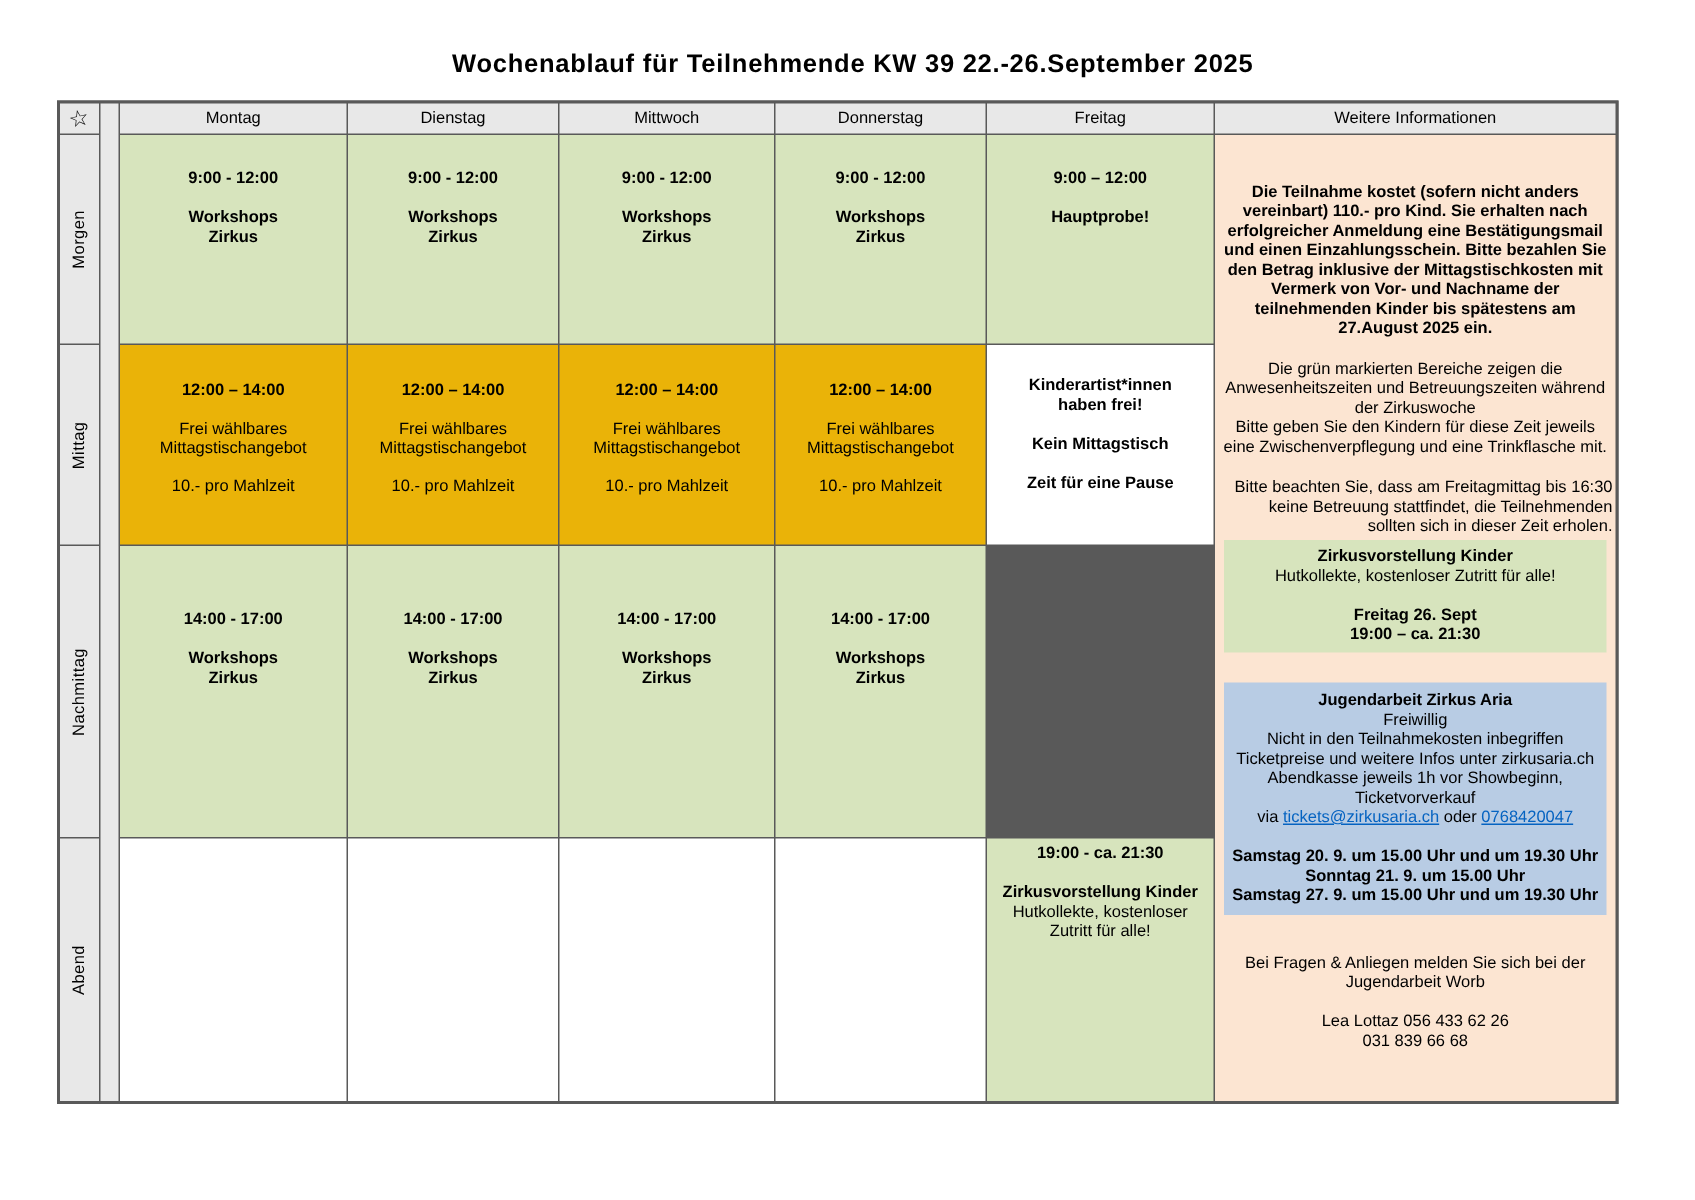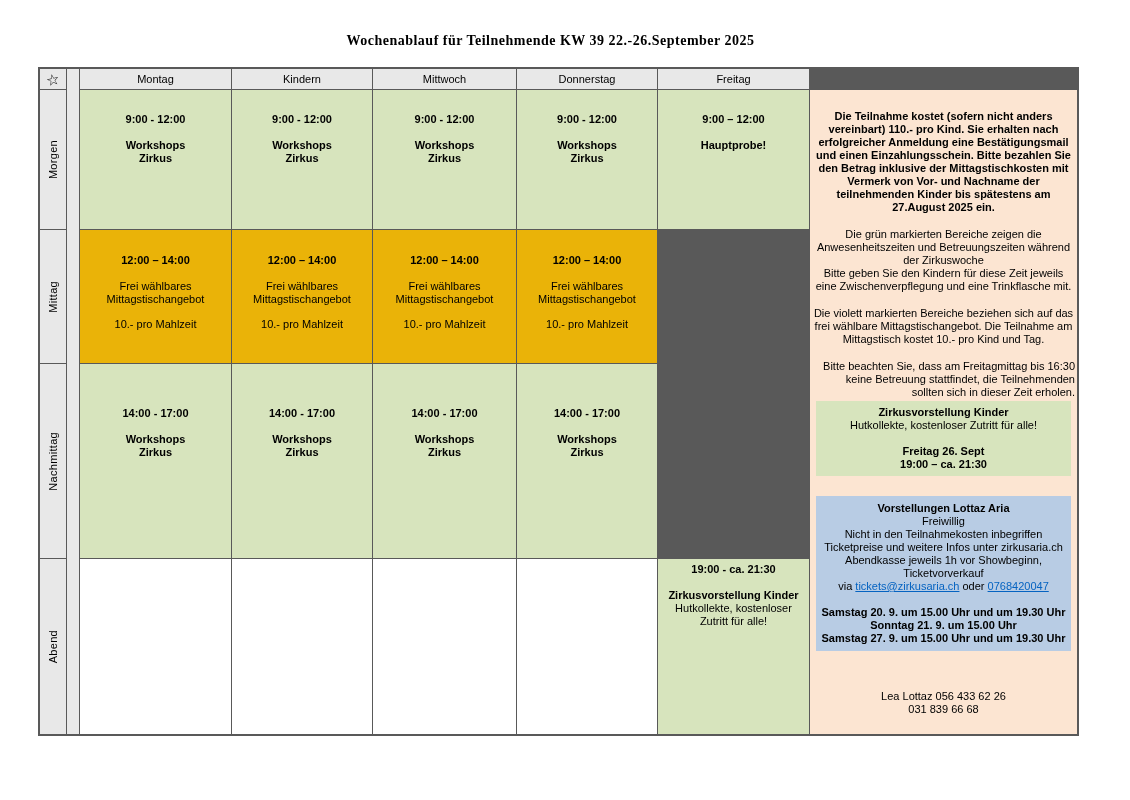--- a/index.html
+++ b/index.html
@@ -1,20 +1,20 @@
 <!DOCTYPE html>
 <html><head>
 <meta charset="utf-8">
 <style>
   html,body{margin:0;padding:0;background:#fff;}
   .page{position:relative;width:1130px;height:800px;background:#fff;overflow:hidden;
         font-family:"Liberation Sans","DejaVu Sans",sans-serif;color:#000;}
-  .title{position:absolute;left:30px;top:33px;width:1041px;text-align:center;
-         font-family:Liberation Serif, serif;
-         font-weight:bold;font-size:14px;letter-spacing:0.5px;white-space:nowrap;}
+  .title{position:absolute;left:48px;top:33px;width:1041px;text-align:center;
+         font-family:Liberation Sans, sans-serif;
+         font-weight:bold;font-size:17px;letter-spacing:0.5px;white-space:nowrap;}
   .grid{position:absolute;left:38px;top:67px;display:grid;
         grid-template-columns:26px 12px 151px 140px 143px 140px 151px 267px;
         grid-template-rows:20px 139px 133px 194px 175px;
         gap:1px;background:#595959;border:2px solid #595959;}
   .cell{background:#fff;text-align:center;font-size:11px;line-height:13px;overflow:hidden;}
   .hdr{background:#e8e8e8;display:flex;align-items:center;justify-content:center;}
   .labelcol{background:#e8e8e8;display:flex;align-items:center;justify-content:center;}
   .gapcol{background:#e9e9e9;grid-column:2;grid-row:1/6;}
   .green{background:#d7e4bd;}
   .purple{background:#eab308;}
@@ -27,45 +27,46 @@
   .c6{grid-column:6}.c7{grid-column:7}.c8{grid-column:8}
   .r1{grid-row:1}.r2{grid-row:2}.r3{grid-row:3}.r4{grid-row:4}.r5{grid-row:5}
   .pt-morgen{padding-top:23px;}
   .pt-mittag{padding-top:24px;}
   .pt-nach{padding-top:43px;}
   .pt-frmittag{padding-top:21px;}
   .pt-frnach{padding-top:83px;}
   .pt-frabend{padding-top:4px;}
   .time{font-weight:bold;margin-bottom:13px;}
   .mittag-body{margin-bottom:12px;}
-  .infocell{grid-column:8;grid-row:2/6;padding:20px 2px 0 2px;}
+  .infocell{grid-column:8;grid-row:2/6;padding:32px 2px 0 2px;}
   .infocell .para{margin-bottom:14px;}
   .box-green{background:#d7e4bd;margin:2px 4px 0 4px;padding:5px 2px;}
   .box-blue{background:#b8cce4;margin:20px 4px 0 4px;padding:6px 4px;}
   .contact{margin-top:26px;}
   a{color:#0563c1;text-decoration:underline;}
 </style>
 </head>
 <body>
 
 <div class="page">
 
   <div class="title">Wochenablauf für Teilnehmende KW 39 22.-26.September 2025</div>
 
   <div class="grid">
 
     <div class="cell hdr c1 r1">
       <span class="star">☆</span>
     </div>
     <div class="cell gapcol"></div>
     <div class="cell hdr c3 r1">Montag</div>
-    <div class="cell hdr c4 r1">Kindern</div>
+    <div class="cell hdr c4 r1">Dienstag</div>
     <div class="cell hdr c5 r1">Mittwoch</div>
     <div class="cell hdr c6 r1">Donnerstag</div>
     <div class="cell hdr c7 r1">Freitag</div>
+    <div class="cell hdr c8 r1">Weitere Informationen</div>
 
     <div class="cell labelcol c1 r2">
       <span class="rot">Morgen</span>
       </div>
     <div class="cell labelcol c1 r3">
       <span class="rot">Mittag</span>
       </div>
     <div class="cell labelcol c1 r4">
       <span class="rot">Nachmittag</span>
       </div>
@@ -114,20 +115,28 @@
       <div class="time">12:00 – 14:00</div>
       <div class="ml mittag-body">Frei wählbares
 Mittagstischangebot</div>
       <div>10.- pro Mahlzeit</div>
     </div>
     <div class="cell purple c6 r3 pt-mittag">
       <div class="time">12:00 – 14:00</div>
       <div class="ml mittag-body">Frei wählbares
 Mittagstischangebot</div>
       <div>10.- pro Mahlzeit</div>
+    </div>
+    <div class="cell c7 r3 pt-frmittag">
+      <div class="b ml">Kinderartist*innen
+haben frei!
+
+Kein Mittagstisch
+
+Zeit für eine Pause</div>
     </div>
 
     <div class="cell green c3 r4 pt-nach">
       <div class="time">14:00 - 17:00</div>
       <div class="b ml">Workshops
 Zirkus</div>
     </div>
     <div class="cell green c4 r4 pt-nach">
       <div class="time">14:00 - 17:00</div>
       <div class="b ml">Workshops
@@ -162,52 +171,51 @@
 und einen Einzahlungsschein. Bitte bezahlen Sie
 den Betrag inklusive der Mittagstischkosten mit
 Vermerk von  Vor- und Nachname der
 teilnehmenden Kinder bis spätestens am
 27.August 2025 ein.</div>
       <div class="para ml">Die grün markierten Bereiche zeigen die
 Anwesenheitszeiten und Betreuungszeiten während
 der Zirkuswoche
 Bitte geben Sie den Kindern für diese Zeit jeweils
 eine Zwischenverpflegung und eine Trinkflasche mit.</div>
-      <div class="para ml">Die violett markierten Bereiche beziehen sich auf das
-frei wählbare Mittagstischangebot. Die Teilnahme am
-Mittagstisch kostet 10.- pro Kind und Tag.</div>
       <div class="para ml" style="margin-bottom:2px;text-align:right;">Bitte beachten Sie, dass am Freitagmittag bis 16:30
 keine Betreuung stattfindet, die Teilnehmenden
 sollten sich in dieser Zeit erholen.</div>
 
       <div class="box-green">
         <div class="b">Zirkusvorstellung Kinder</div>
         <div>Hutkollekte, kostenloser Zutritt für alle!</div>
         <div style="height:13px;"></div>
         <div class="b">Freitag 26. Sept</div>
         <div class="b">19:00 – ca. 21:30</div>
       </div>
 
       <div class="box-blue">
-        <div class="b">Vorstellungen Lottaz Aria</div>
+        <div class="b">Jugendarbeit Zirkus Aria</div>
         <div class="ml">Freiwillig
 Nicht in den Teilnahmekosten inbegriffen
 Ticketpreise und weitere Infos unter zirkusaria.ch
 Abendkasse jeweils 1h vor Showbeginn,
 Ticketvorverkauf</div>
         <div>
           <span>via </span><a href="#">tickets@zirkusaria.ch</a><span> oder </span><a href="#">0768420047</a>
         </div>
         <div style="height:13px;"></div>
         <div class="b ml">Samstag  20. 9. um 15.00 Uhr und um 19.30 Uhr
 Sonntag 21. 9. um 15.00 Uhr
 Samstag 27. 9. um 15.00 Uhr und um 19.30 Uhr</div>
       </div>
 
       <div class="contact">
+        <div class="ml">Bei Fragen &amp; Anliegen melden Sie sich bei der
+Jugendarbeit Worb</div>
         <div style="height:13px;"></div>
         <div>Lea Lottaz 056 433 62 26</div>
         <div>031 839 66 68</div>
 
       </div>
     </div>
 
   </div>
 </div>
 

